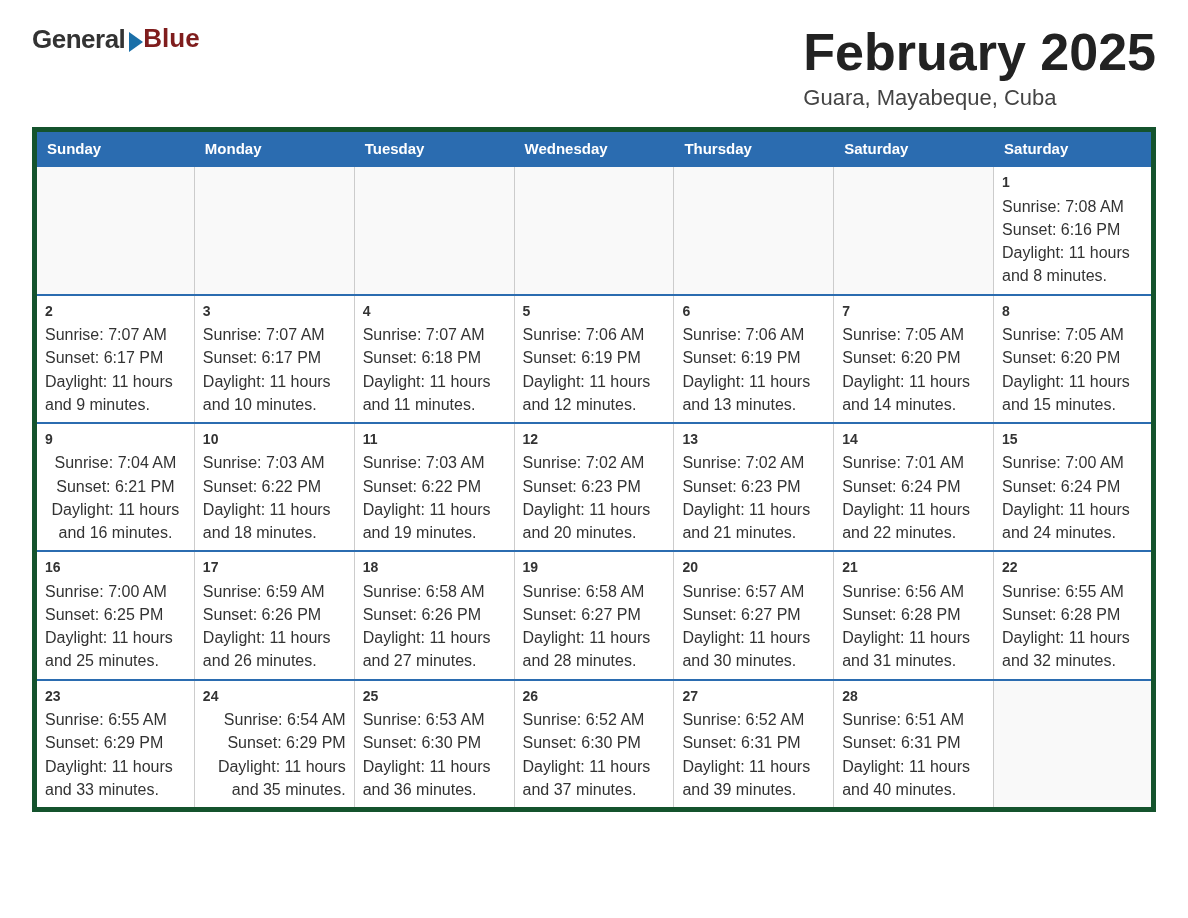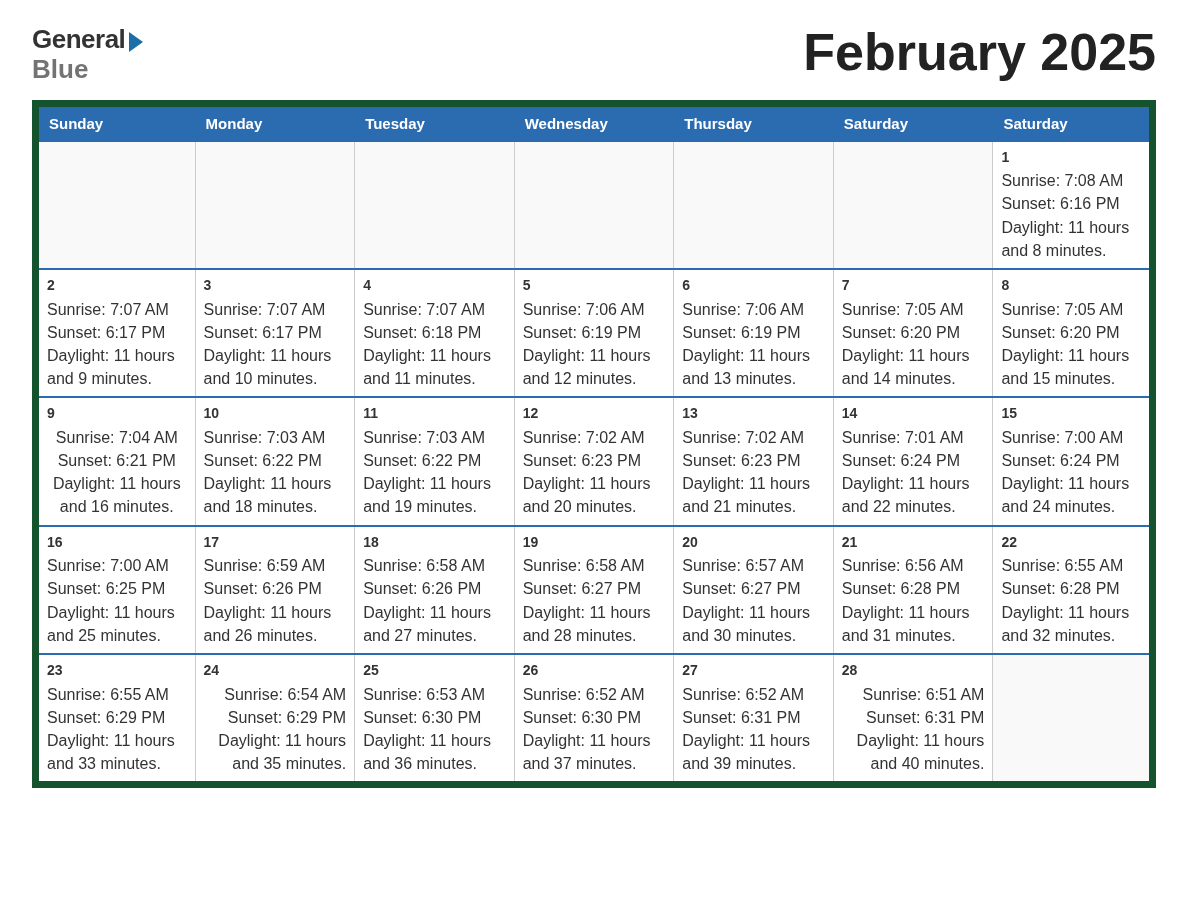--- a/index.html
+++ b/index.html
@@ -11,21 +11,21 @@
       min-height: 918px;
     }
     .header {
       display: flex;
       justify-content: space-between;
       align-items: flex-start;
       margin-bottom: 16px;
     }
     .logo {
       display: flex;
-      flex-direction: column;
+      flex-direction: row;
       align-items: flex-start;
     }
     .logo-top {
       display: flex;
       align-items: center;
     }
     .logo-general {
       font-size: 26px;
       font-weight: bold;
       color: #333;
@@ -36,21 +36,21 @@
       height: 0;
       border-left: 14px solid #1a6fa8;
       border-top: 10px solid transparent;
       border-bottom: 10px solid transparent;
       margin-left: 4px;
       margin-top: 4px;
     }
     .logo-bottom {
       font-size: 26px;
       font-weight: bold;
-      color: #737373;
+      color: #7f1d1d;
       margin-left: 0;
       line-height: 1.1;
     }
     .title-area {
       text-align: left;
       margin-left: 8px;
     }
     .month-title {
       font-size: 52px;
       font-weight: bold;
@@ -58,21 +58,21 @@
       line-height: 1.1;
     }
     .location {
       font-size: 22px;
       color: #444;
       margin-top: 4px;
     }
     .calendar {
       width: 100%;
       border-collapse: collapse;
-      border: 7px solid #14532d;
+      border: 5px solid #14532d;
     }
     .calendar th {
       background-color: #2b6cb0;
       color: #fff;
       font-size: 15px;
       font-weight: bold;
       padding: 8px 10px;
       text-align: left;
       border: 1px solid #2b6cb0;
     }
@@ -111,20 +111,21 @@
 <div class="header">
   <div class="logo">
     <div class="logo-top">
       <span class="logo-general">General</span>
       <div class="logo-arrow"></div>
     </div>
     <span class="logo-bottom">Blue</span>
   </div>
   <div class="title-area">
     <div class="month-title">February 2025</div>
+    <div class="location">Guara, Mayabeque, Cuba</div>
   </div>
 </div>
 
 <table class="calendar">
   <thead>
     <tr>
       <th>Sunday</th>
       <th>Monday</th>
       <th>Tuesday</th>
       <th>Wednesday</th>
@@ -333,21 +334,21 @@
         </td>
         <td>
           <span class="day-number">27</span>
           <div class="day-info" style="white-space: pre-line;">Sunrise: 6:52 AM
 Sunset: 6:31 PM
 Daylight: 11 hours
 and 39 minutes.</div>
         </td>
         <td>
           <span class="day-number">28</span>
-          <div class="day-info" style="white-space: pre-line; text-align: right;">Sunrise: 6:51 AM
+          <div class="day-info" style="white-space: pre-line;">Sunrise: 6:51 AM
 Sunset: 6:31 PM
 Daylight: 11 hours
 and 40 minutes.</div>
         </td>
         <td class="empty-cell">&nbsp;</td>
       </tr>
     </tbody>
 </table>
 
 </body></html>

